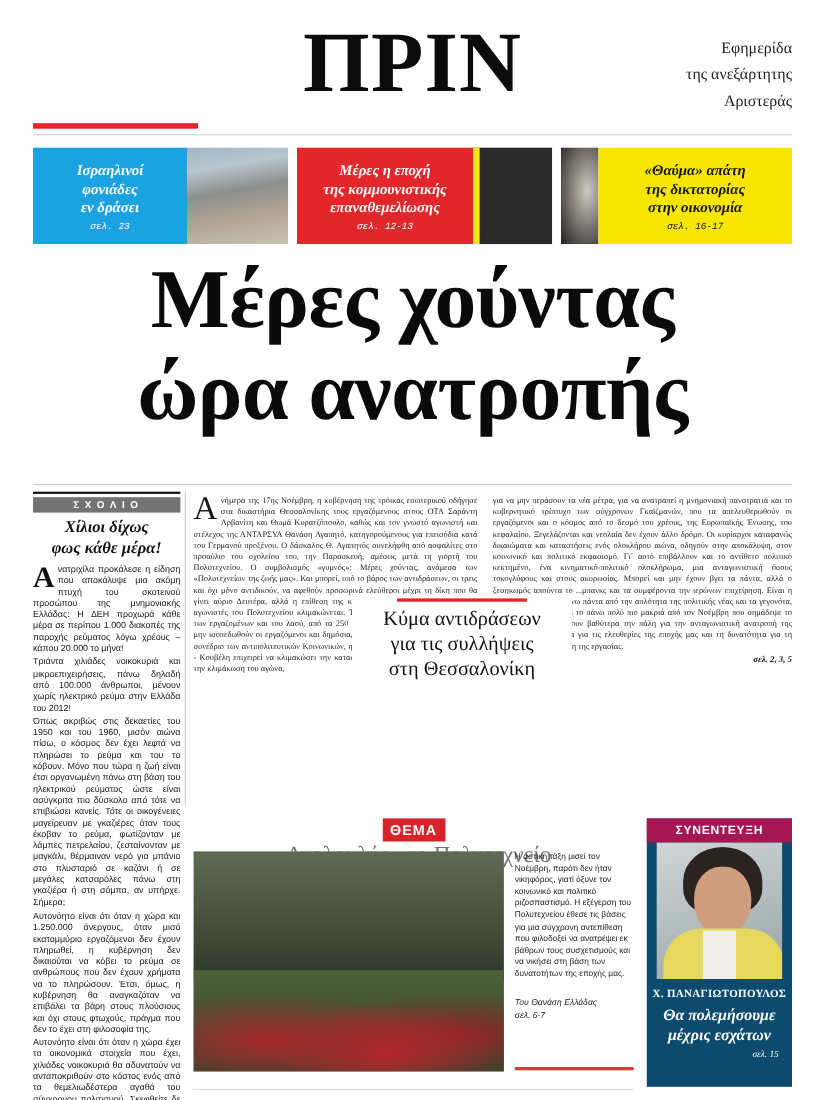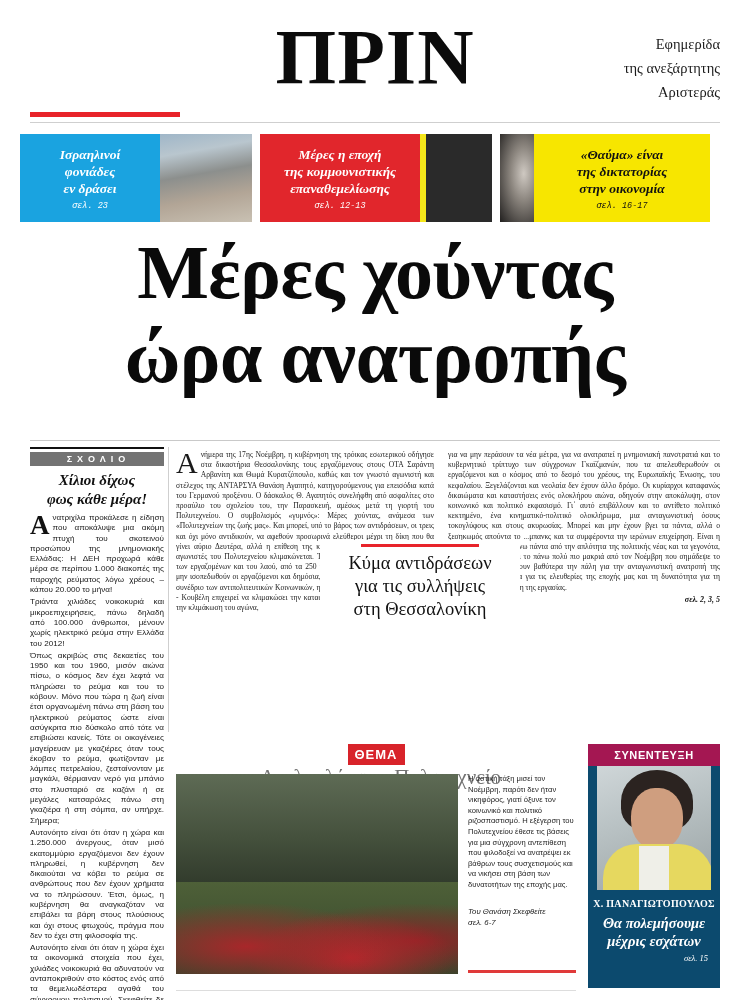--- a/index.html
+++ b/index.html
@@ -24,21 +24,21 @@
 
   .mh-title{position:absolute;left:0;top:14px;width:750px;text-align:center;
     font-family:"Liberation Serif",serif;font-weight:700;font-size:78px;letter-spacing:1px;line-height:86px;color:#0b0b0b;}
 
   .mh-right{position:absolute;right:30px;top:32px;width:200px;text-align:right;
     font-family:"Liberation Serif",serif;font-style:normal;font-size:14.5px;line-height:24px;color:#1b1b1b;}
 
   .mh-botline{position:absolute;left:30px;top:122px;width:690px;border-top:1px solid #cfcfcf;}
 
   
-  .teasers{position:absolute;left:20px;top:134px;width:690px;height:88px;}
+  .teasers{position:absolute;left:30px;top:134px;width:690px;height:88px;}
   .teaser{position:absolute;top:0;height:88px;overflow:hidden;}
   .t1{left:0;width:232px;}
   .t2{left:240px;width:232px;}
   .t3{left:480px;width:210px;}
 
   .t-box{position:absolute;top:0;height:88px;display:flex;flex-direction:column;justify-content:center;
      text-align:center;box-sizing:border-box;padding:4px 6px;}
   .t-box .ttxt{font-family:"Liberation Serif",serif;font-style:italic;font-weight:700;font-size:13.5px;line-height:17px;}
   .t-box .tpage{font-size:8.5px;font-style:italic;margin-top:4px;font-family:Liberation Mono, monospace;}
 
@@ -171,21 +171,21 @@
       <div class="t-img">
         
         
       </div>
       <div class="ybar"></div>
     </div>
 
     <div class="teaser t3">
       <div class="t-img"></div>
       <div class="t-box">
-        <div class="ttxt">«Θαύμα» είναι</div>
+        <div class="ttxt">«Θαύμα» απάτη</div>
         <div class="ttxt">της δικτατορίας</div>
         <div class="ttxt">στην οικονομία</div>
         <div class="tpage">σελ. 16-17</div>
       </div>
     </div>
   </div>
 
   <div class="bighead">
     <div class="l1">Μέρες χούντας</div>
     <div class="l2">ώρα ανατροπής</div>
@@ -231,21 +231,21 @@
       <div class="thema-badge">ΘΕΜΑ</div>
       <div class="thema-title">Ανολοκλήρωτο Πολυτεχνείο</div>
     </div>
     <div class="thema-body">
       <div class="thema-photo">
         <div class="tp-people"></div>
         <div class="tp-flowers"></div>
       </div>
       <div class="thema-side">
         <div class="sd">Η αστική τάξη μισεί τον Νοέμβρη, παρότι δεν ήταν νικηφόρος, γιατί όξυνε τον κοινωνικό και πολιτικό ριζοσπαστισμό. Η εξέγερση του Πολυτεχνείου έθεσε τις βάσεις για μια σύγχρονη αντεπίθεση που φιλοδοξεί να ανατρέψει εκ βάθρων τους συσχετισμούς και να νικήσει στη βάση των δυνατοτήτων της εποχής μας.</div>
-        <div class="byline">Του Θανάση Σκεφθείτε</div>
+        <div class="byline">Του Θανάση Ελλάδας</div>
         <div class="byline" style="margin-top:0">σελ. 6-7</div>
       </div>
       <div class="thema-redline"></div>
     </div>
   </div>
 
   <div class="interview">
     <div class="iv-badge">ΣΥΝΕΝΤΕΥΞΗ</div>
     <div class="iv-photo">
       <div class="iv-hair"></div>

